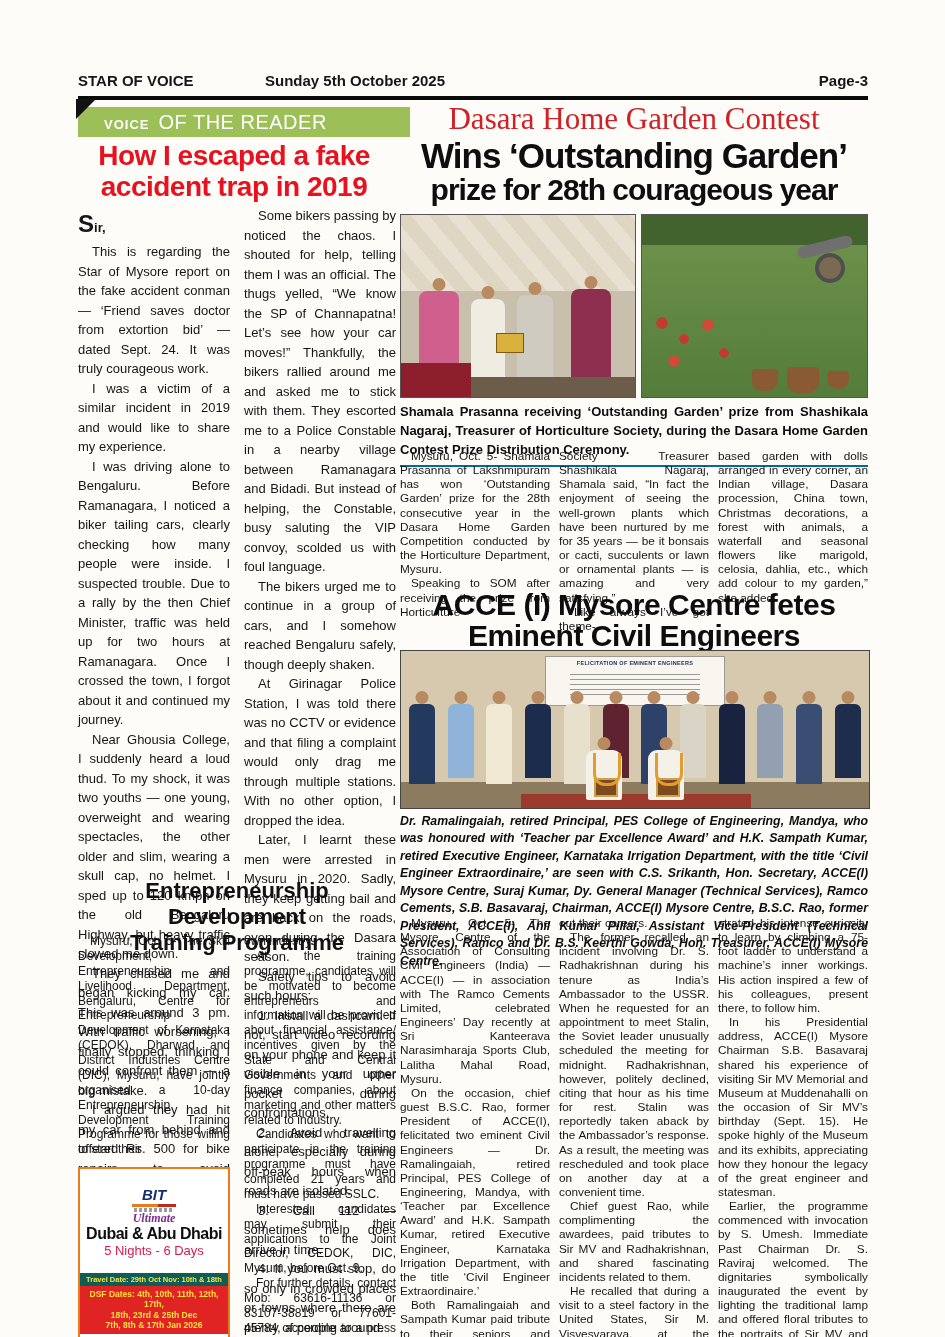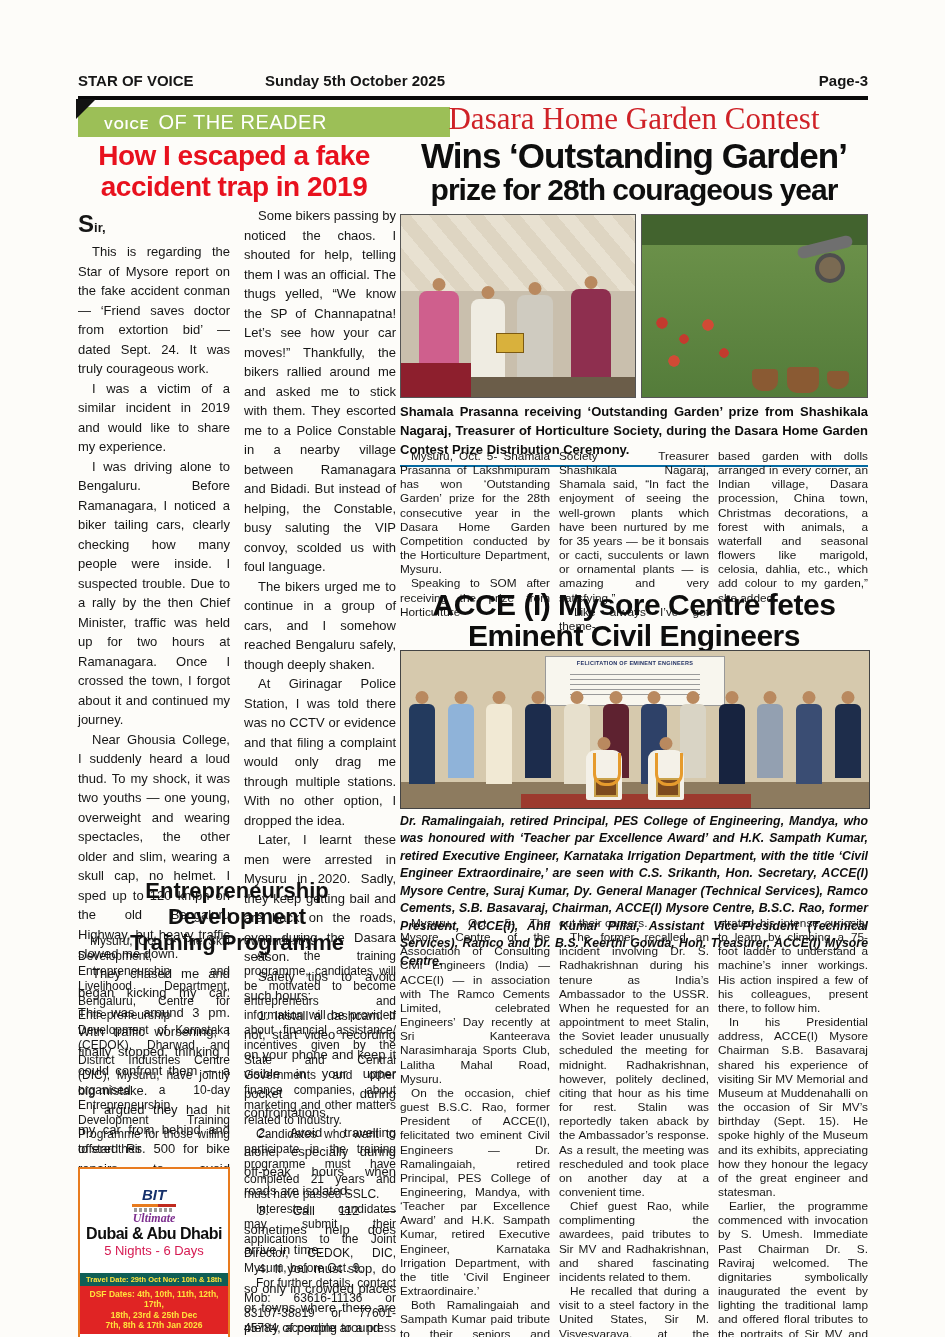--- a/index.html
+++ b/index.html
@@ -5,21 +5,21 @@
   html,body{margin:0;padding:0;background:#e9e7e2;}
   .page{position:relative;width:945px;height:1337px;background:#fdfcf9;margin:0 auto;
         font-family:"Liberation Sans",sans-serif;color:#161616;overflow:hidden;}
   
   .masthead{position:absolute;left:78px;top:72px;width:790px;height:24px;
             border-bottom:4px solid #0a0a0a;font-weight:bold;font-size:15px;}
   .masthead .mh-paper{position:absolute;left:0;top:0;}
   .masthead .mh-date{position:absolute;left:187px;top:0;}
   .masthead .mh-page{position:absolute;right:0;top:0;}
   
-  .voice{position:absolute;left:78px;top:107px;width:372px;height:30px;background:#9cbf57;
+  .voice{position:absolute;left:78px;top:107px;width:332px;height:30px;background:#9cbf57;
          color:#fff;white-space:nowrap;overflow:visible;}
   .voice .tri{position:absolute;left:-2px;top:-8px;width:0;height:0;
               border-top:20px solid #121212;border-right:20px solid transparent;}
   .voice .inner{padding-left:26px;line-height:30px;}
   .voice .w1{font-size:13px;font-weight:bold;letter-spacing:1px;margin-right:9px;}
   .voice .w2{font-size:20px;letter-spacing:.5px;}
   
   .letter-head{position:absolute;left:74px;top:140px;width:320px;text-align:center;
                color:#e8111e;font-size:28px;font-weight:bold;line-height:1.12;letter-spacing:-.5px;}
   .letter-body{position:absolute;left:78px;top:206px;width:318px;display:flex;gap:14px;}

